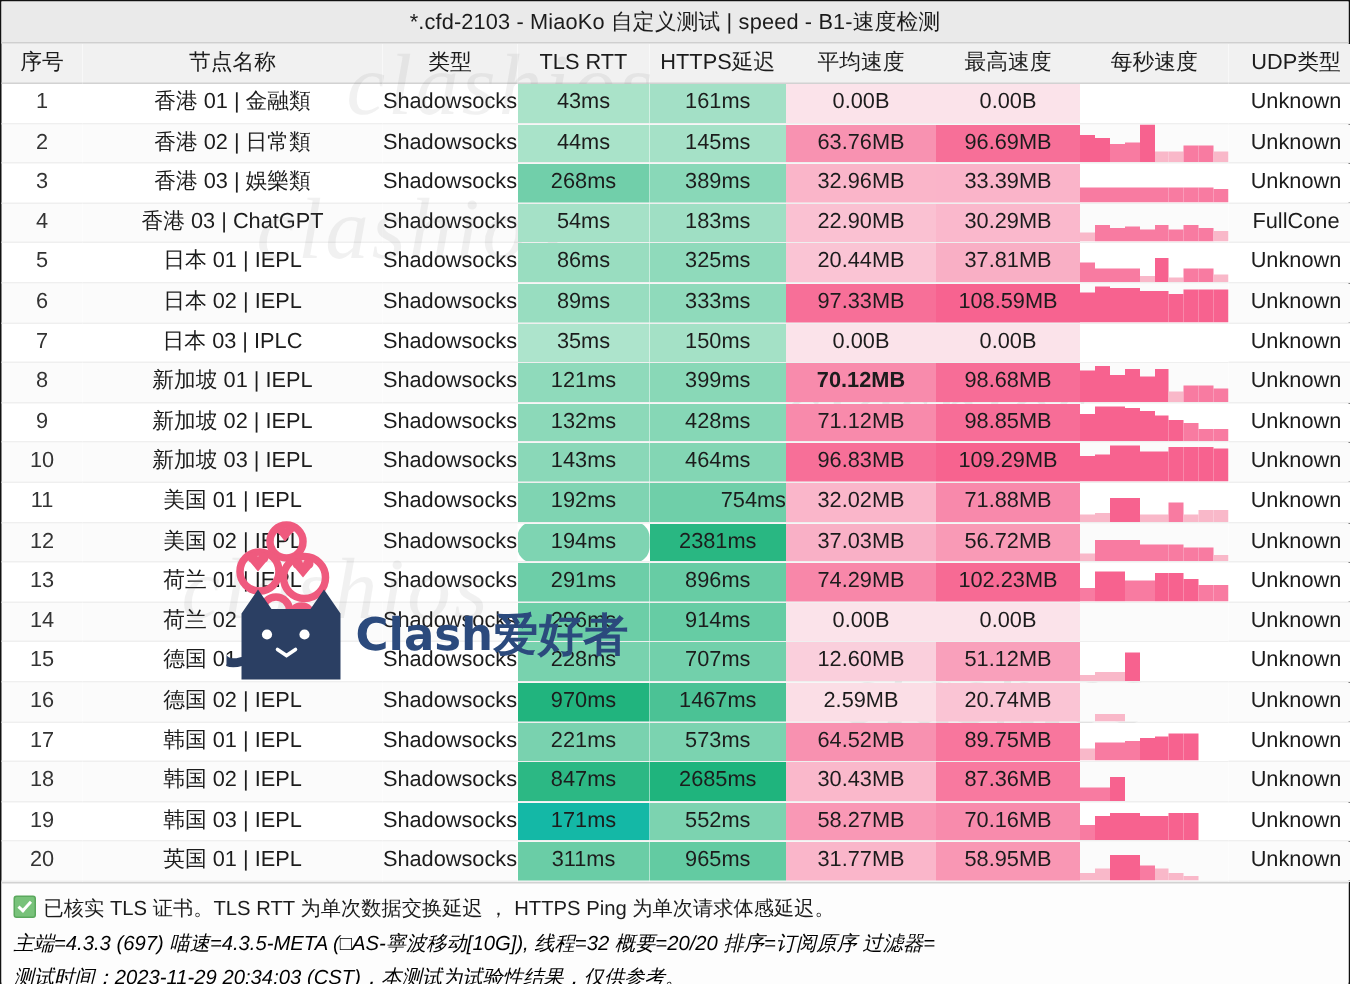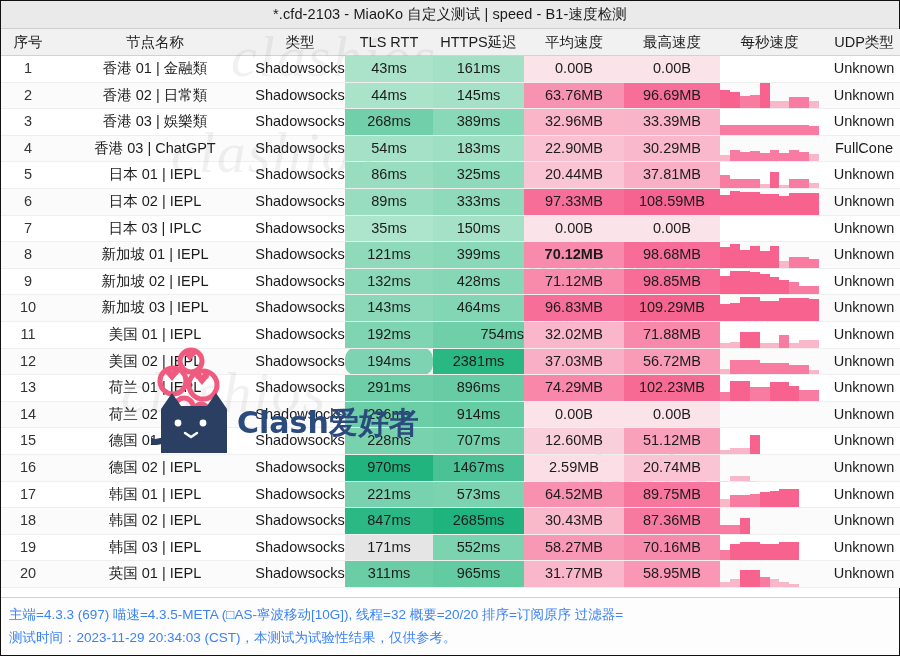--- a/index.html
+++ b/index.html
@@ -70,21 +70,21 @@
   .sparkbars i{display:block;flex:1 1 auto;background:#f8a8bd;}
 
   
   .footer{
     flex:0 0 auto;
     border-top:1px solid #d2d2d2;
     background:#fdfdfd;
     padding:5px 8px 6px 8px;
   }
   .fline{font-size:13.5px;color:#1c1c1c;line-height:23px;white-space:nowrap;}
-  .fline.sub{color:#3b82f6;}
+  .fline.sub{color:#000000;font-style:italic;}
   .checkbox{
     display:inline-block;width:13px;height:13px;vertical-align:-2px;
     background:#78c27a;border:1px solid #5aa85d;border-radius:2px;
     position:relative;margin-right:5px;
   }
   .checkbox:after{
     content:"";position:absolute;left:3.5px;top:1px;
     width:3px;height:7px;border:solid #fff;border-width:0 2px 2px 0;
     transform:rotate(42deg);
   }
@@ -541,21 +541,21 @@
                 <i style="height: 0%; background: rgb(249, 184, 201);"></i>
                 <i style="height: 0%; background: rgb(249, 184, 201);"></i>
               </div>
             </td>
             <td class="udp">Unknown</td>
           </tr>
           <tr>
             <td class="plain idx">19</td>
             <td class="plain name">韩国 03 | IEPL</td>
             <td class="plain type">Shadowsocks</td>
-            <td class="tls" style="background: #e5e5e5;">171ms</td>
+            <td class="tls" style="background: #14b8a6;">171ms</td>
             <td class="https" style="background: rgb(124, 211, 176);">552ms</td>
             <td class="avg" style="background: rgb(249, 152, 181);">58.27MB</td>
             <td class="max" style="background: rgb(248, 139, 172);">70.16MB</td>
             <td class="spark">
               <div class="sparkbars">
                 <i style="height: 40%; background: rgb(248, 123, 161);"></i>
                 <i style="height: 62%; background: rgb(247, 98, 143);"></i>
                 <i style="height: 70%; background: rgb(247, 98, 143);"></i>
                 <i style="height: 70%; background: rgb(247, 98, 143);"></i>
                 <i style="height: 64%; background: rgb(247, 98, 143);"></i>
@@ -612,17 +612,20 @@
         <circle cx="27" cy="82" r="3.4" fill="#ffffff"></circle>
         <circle cx="52" cy="82" r="3.4" fill="#ffffff"></circle>
         <path d="M34 92 l6 4 l6 -4" stroke="#ffffff" stroke-width="2.4" fill="none" stroke-linecap="round"></path>
       </svg>
       <div class="wm-brand">Clash爱好者</div>
     </div>
 
   </div>
 
   <div class="footer">
+    <div class="fline">
+      <span class="checkbox"></span><span>已核实 TLS 证书。TLS RTT 为单次数据交换延迟 ，  HTTPS Ping 为单次请求体感延迟。</span>
+    </div>
     <div class="fline sub">主端=4.3.3 (697) 喵速=4.3.5-META (□AS-寧波移动[10G]), 线程=32 概要=20/20 排序=订阅原序 过滤器=</div>
     <div class="fline sub">测试时间：2023-11-29 20:34:03 (CST)，本测试为试验性结果，仅供参考。</div>
   </div>
 
 </div>
 
 </body></html>

